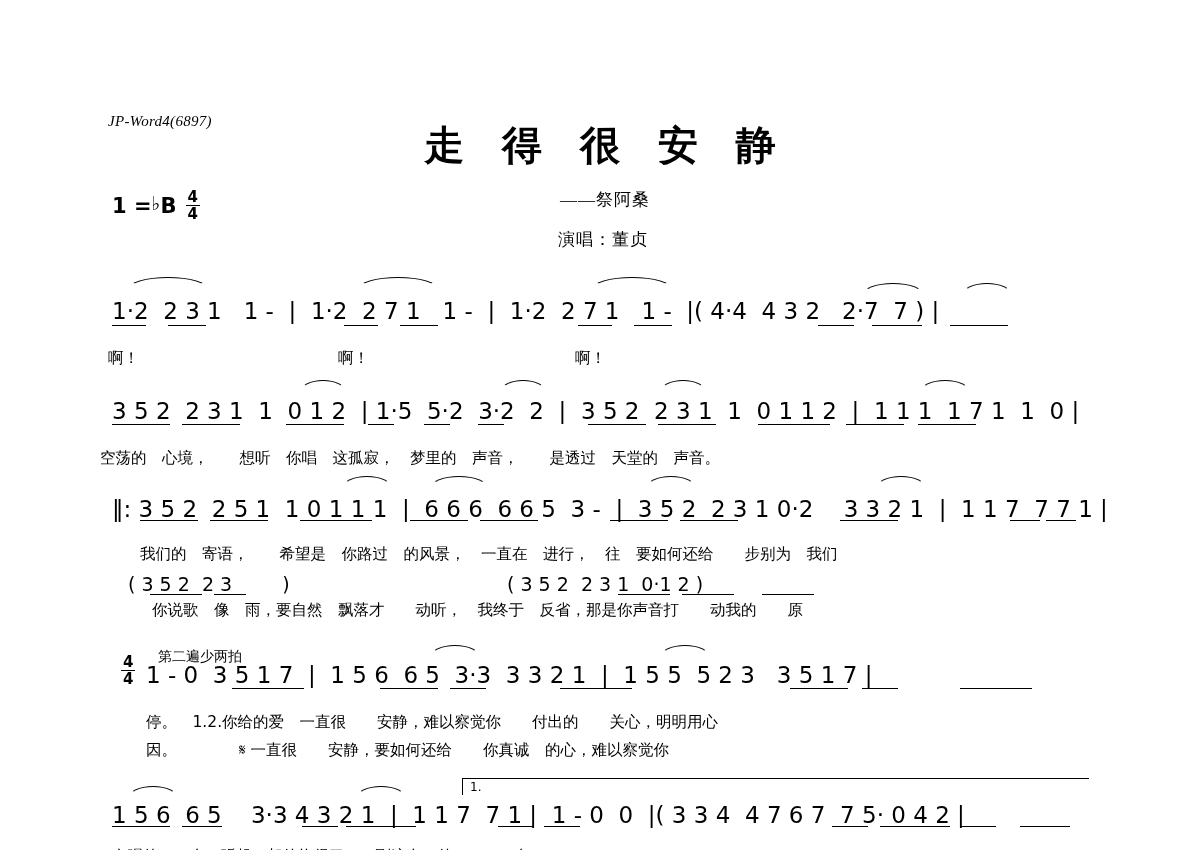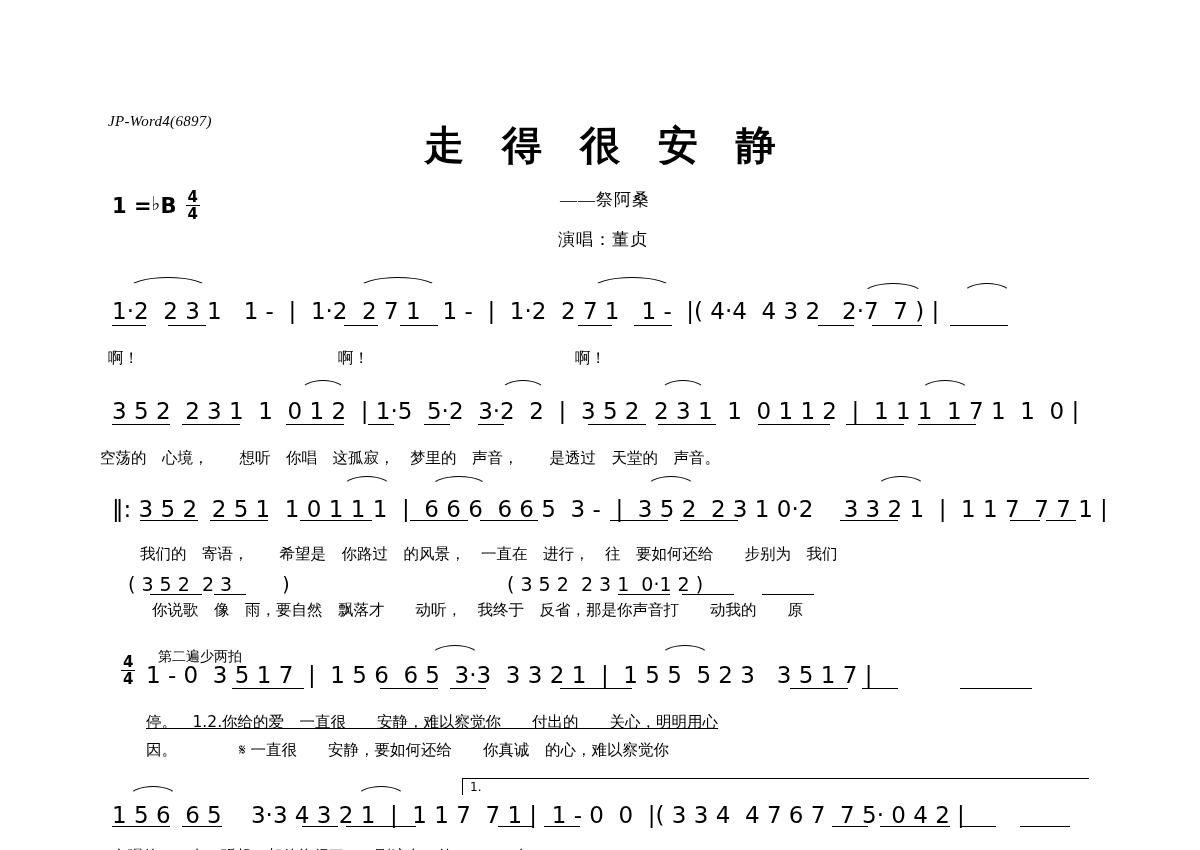--- a/index.html
+++ b/index.html
@@ -258,21 +258,21 @@
     <div class="slur" style="left:660px; top:645px; width:48px;"></div>
 
     <div class="beam" style="left:232px; top:688px; width:72px;"></div>
     <div class="beam" style="left:380px; top:688px; width:58px;"></div>
     <div class="beam" style="left:450px; top:688px; width:36px;"></div>
     <div class="beam" style="left:560px; top:688px; width:72px;"></div>
     <div class="beam" style="left:790px; top:688px; width:58px;"></div>
     <div class="beam" style="left:862px; top:688px; width:36px;"></div>
     <div class="beam" style="left:960px; top:688px; width:72px;"></div>
 
-    <div class="lyrics" style="left:146px; top:712px;text-decoration:underline;">停。　1.2.你给的爱　一直很　　安静，难以察觉你　　付出的　　关心，明明用心</div>
+    <div class="lyrics" style="left:146px; top:712px;">停。　1.2.你给的爱　一直很　　安静，难以察觉你　　付出的　　关心，明明用心</div>
     <div class="lyrics" style="left:146px; top:740px;">因。　　　　𝄋 一直很　　安静，要如何还给　　你真诚　的心，难以察觉你</div>
   </div>
 
   <div class="system" style="top:0;">
     <div class="ending-bracket" style="left:462px; top:778px; width:626px;"></div>
     <div class="ending-label" style="left:470px; top:780px;">1.</div>
 
     <div class="notes" style="left:112px; top:802px;">1 5 6  6 5    3·3 4 3 2 1  |  1 1 7  7 1 |  1 - 0  0  |( 3 3 4  4 7 6 7  7 5· 0 4 2 |</div>
 
     <div class="slur" style="left:128px; top:786px; width:48px;"></div>

